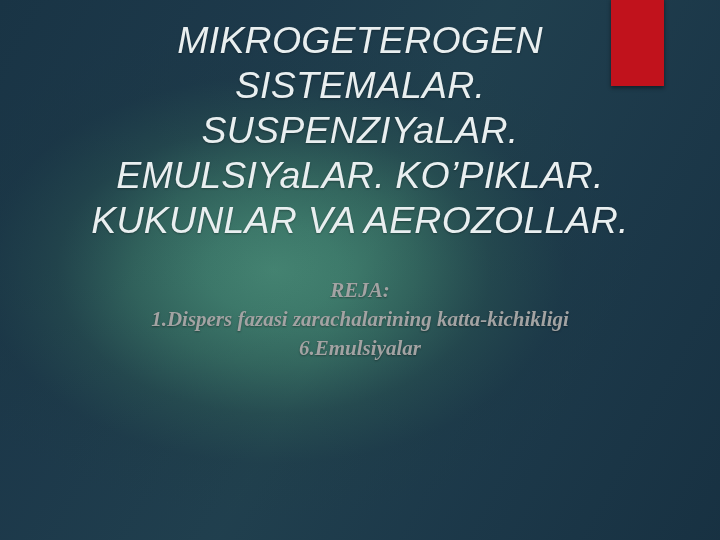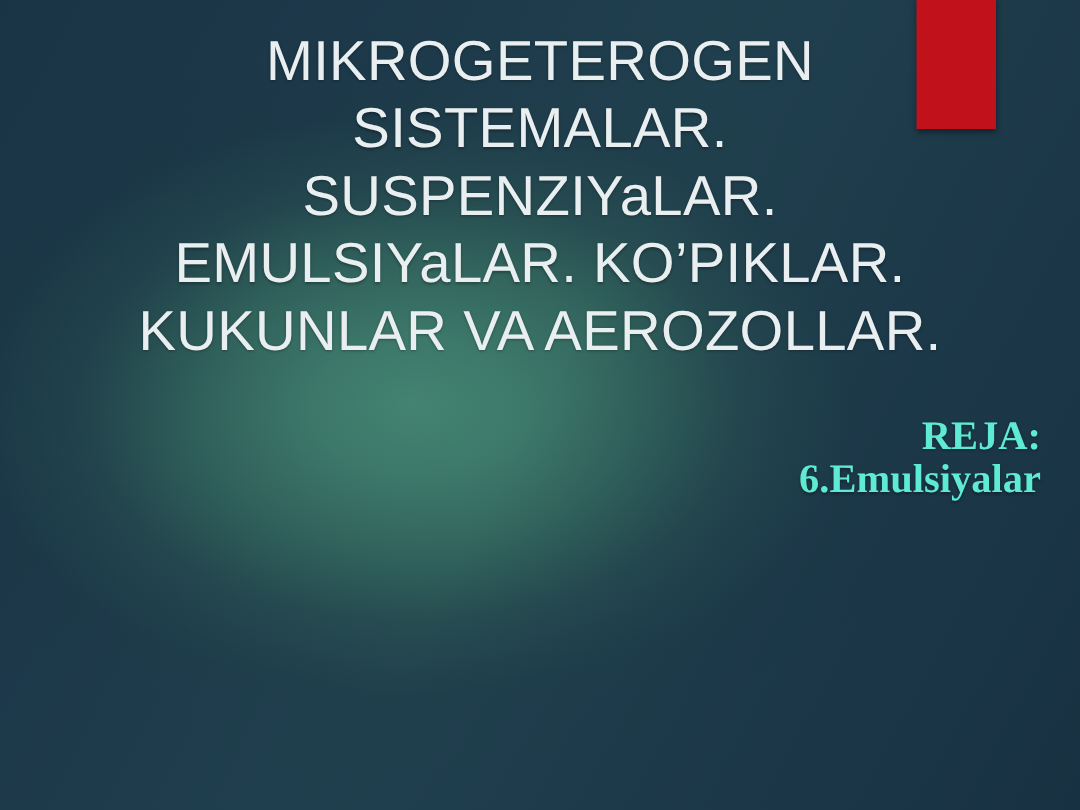--- a/index.html
+++ b/index.html
@@ -9,20 +9,21 @@
     background: #000;
   }
   #slide {
     position: relative;
     width: 720px;
     height: 540px;
     overflow: hidden;
     font-family: "Liberation Sans", sans-serif;
     
     background-color: #1d394b;
+    font-style: italic;
   }
   
   #slide .bg-glow {
     position: absolute;
     inset: 0;
     background:
       radial-gradient(ellipse 52% 46% at 38% 50%,
         rgba(70,134,115,1.00) 0%,
         rgba(64,126,109,0.96) 18%,
         rgba(56,112,98,0.80) 38%,
@@ -71,25 +72,25 @@
     text-shadow: 0 1px 2px rgba(0,0,0,0.30);
     white-space: pre-line;
   }
 
   
   .body-block {
     position: absolute;
     left: 26px;
     top: 276px;
     width: 668px;
-    text-align: right;
-    color: #5eead4;
+    text-align: center;
+    color: #a3a3a3;
     font-family: "Liberation Serif", serif;
     font-weight: bold;
-    font-size: 27px;
+    font-size: 21px;
     line-height: 29px;
     text-shadow: 0 1px 2px rgba(0,0,0,0.35);
   }
   .body-line { display: block; }
   .u { text-decoration: underline; text-decoration-thickness: 2px; text-underline-offset: 2px; }
 </style>
 </head>
 <body>
 
 <div id="slide">
@@ -100,16 +101,17 @@
   <div class="accent-bar"></div>
 
   <div class="title">MIKROGETEROGEN
 SISTEMALAR.
 SUSPENZIYaLAR.
 EMULSIYaLAR. KO’PIKLAR.
 KUKUNLAR VA AEROZOLLAR.</div>
 
   <div class="body-block">
     <span class="body-line">REJA:</span>
+    <span class="body-line">1.Dispers fazasi zarachalarining katta-kichikligi</span>
     <span class="body-line">6.Emulsiyalar</span>
   </div>
 
 </div>
 
 </body></html>

